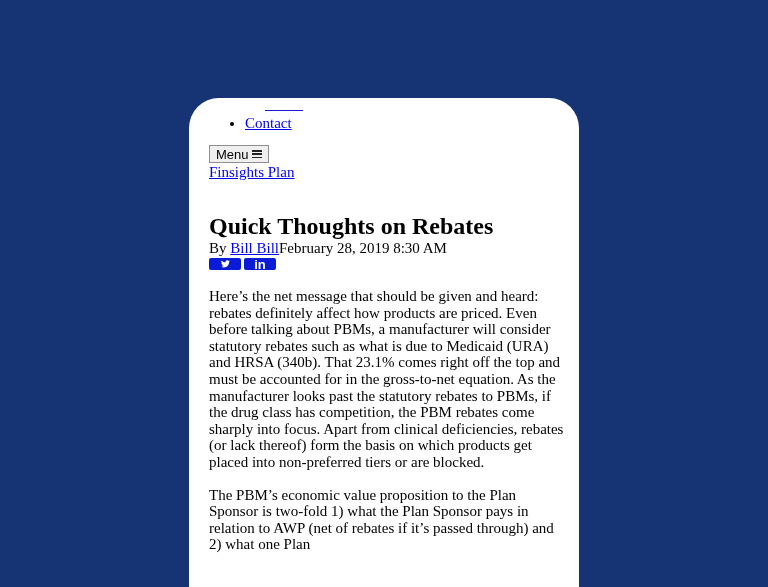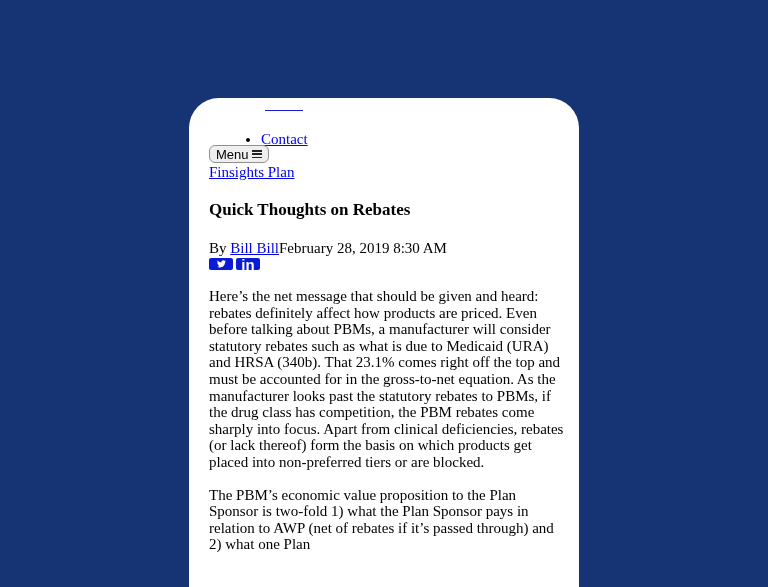--- a/index.html
+++ b/index.html
@@ -13,37 +13,37 @@
     position: absolute; left: 189px; top: 98px;
     width: 390px; height: 520px;
     background: #ffffff;
     border-radius: 30px 30px 0 0;
     overflow: hidden;
   }
   .inner { position: absolute; left: 20px; top: 0; width: 352px; color: #000; }
   .nav-top-line {
     position: absolute; left: 56px; top: 12px; width: 38px; height: 1px; background: #1a1ad6;
   }
-  ul.nav { list-style: disc; margin: 16px; padding: 0 0 0 36px; position: absolute; top: 16px; left: 0; font-size: 15px; }
+  ul.nav { list-style: disc; margin: 0; padding: 0 0 0 36px; position: absolute; top: 16px; left: 0; font-size: 15px; }
   ul.nav li { line-height: 18px; }
   a { color: #0000ee; text-decoration: underline; }
   .menu-btn {
     position: absolute; top: 47px; left: 0;
     height: 18px; padding: 0 6px;
     font-family: "Liberation Sans", "DejaVu Sans", sans-serif; font-size: 13px;
-    background: #efefef; border: 1px solid #8f8f8f; border-radius: 6px;
+    background: #efefef; border: 1px solid #8f8f8f; border-radius: 0;
     display: flex; align-items: center; gap: 3px; color: #000;
   }
   .menu-btn .bars { display: inline-block; width: 10px; height: 8px; position: relative; }
   .menu-btn .bars i { position: absolute; left: 0; width: 10px; height: 1.5px; background: #222; }
   .blog-link { position: absolute; top: 65px; left: 0; font-size: 15px; line-height: 18px; }
-  h1 { position: absolute; top: 99px; left: 0; margin: 0; font-size: 17px; font-weight: bold; line-height: 26px; white-space: nowrap; }
+  h1 { position: absolute; top: 115px; left: 0; margin: 0; font-size: 24px; font-weight: bold; line-height: 26px; white-space: nowrap; }
   .byline { position: absolute; top: 141px; left: 0; font-size: 15px; line-height: 18px; white-space: nowrap; }
   .social { position: absolute; top: 160px; left: 0; display: flex; gap: 3px; }
-  .social span { width: 24px; height: 12px; background: #0a1bd8; border-radius: 2px; display: inline-flex; align-items: center; justify-content: center; color: #fff; font-family: "Liberation Sans", sans-serif; font-size: 15px; font-weight: bold; text-decoration: underline; }
+  .social span { width: 32px; height: 12px; background: #0a1bd8; border-radius: 2px; display: inline-flex; align-items: center; justify-content: center; color: #fff; font-family: "Liberation Sans", sans-serif; font-size: 13px; font-weight: bold; text-decoration: underline; }
   .content { position: absolute; top: 190px; left: 0; width: 355px; font-size: 15px; line-height: 16.6px; }
   .content p { margin: 0 0 16px 0; }
 </style>
 </head>
 <body>
 
 <div class="card">
   <div class="inner">
     <div class="nav-top-line"></div>
     <ul class="nav">

